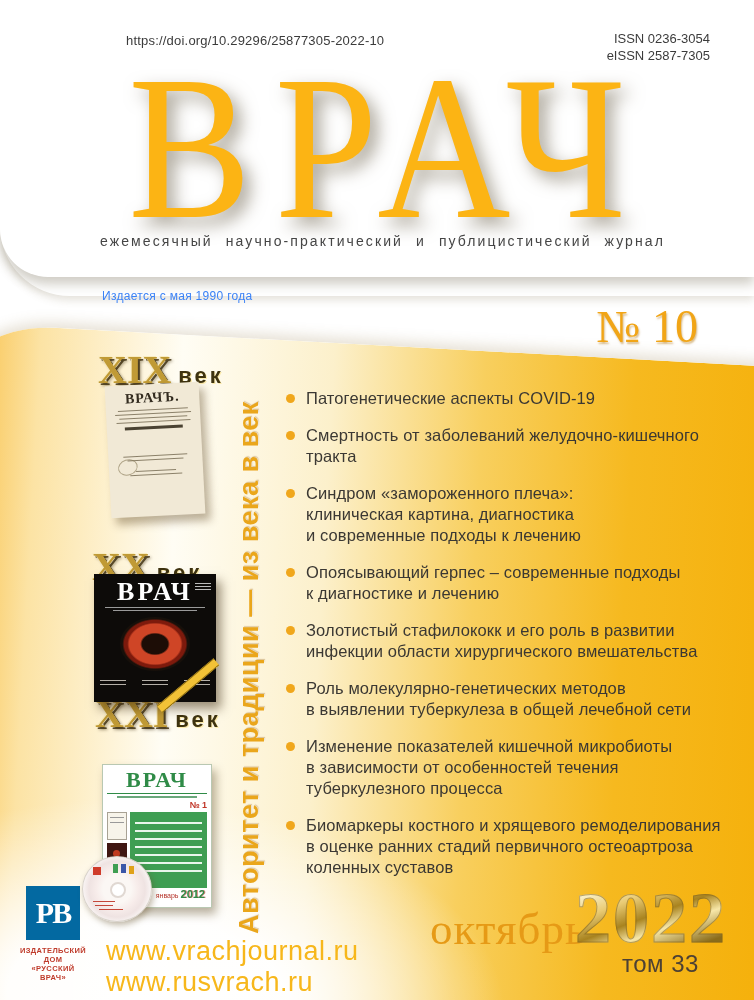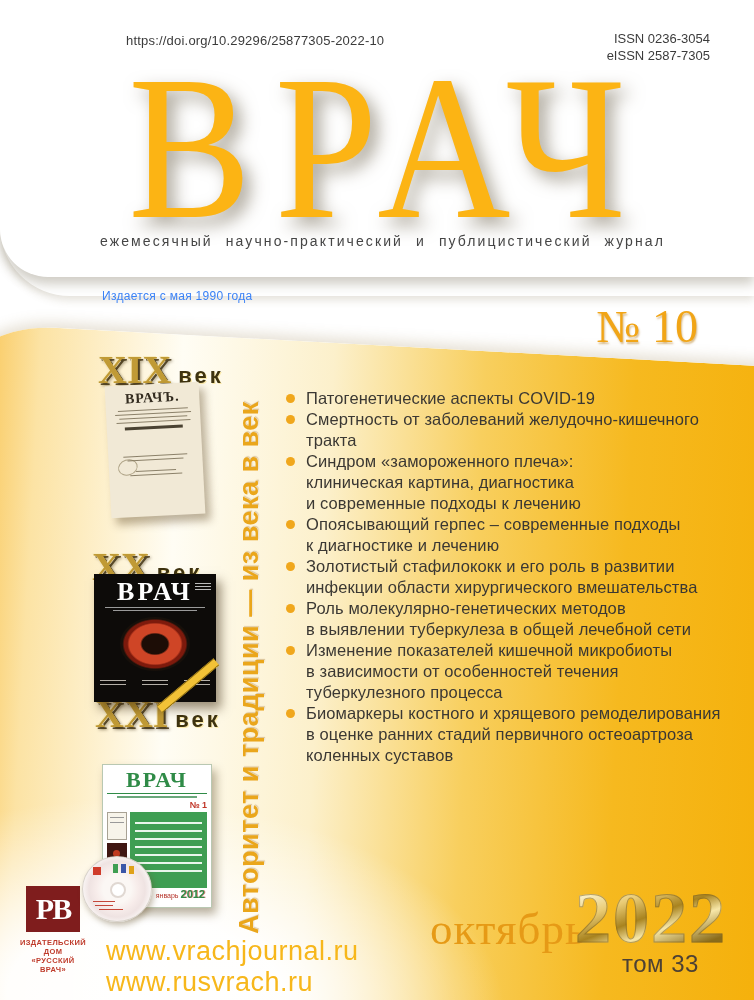--- a/index.html
+++ b/index.html
@@ -100,36 +100,36 @@
   .cd .r1{position:absolute;left:10px;top:44px;width:22px;height:1px;background:#c4473a;}
   .cd .r2{position:absolute;left:12px;top:48px;width:18px;height:1px;background:#c4473a;}
   .cd .r3{position:absolute;left:16px;top:52px;width:24px;height:1px;background:#c4473a;}
 
   
   .motto{left:234px;top:934px;transform:rotate(-90deg);transform-origin:0 0;white-space:nowrap;z-index:5;
     font-weight:700;font-size:27px;letter-spacing:.5px;color:#eaa61b;
     text-shadow:0 1px 1px rgba(255,255,255,.6),1px 1px 1px rgba(150,90,10,.35);}
 
   
-  .articles{left:286px;top:388px;width:450px;display:flex;flex-direction:column;z-index:5;position:absolute;}
+  .articles{left:286px;top:388px;width:450px;display:flex;flex-direction:column;gap:16px;z-index:5;position:absolute;}
   .article{display:flex;}
   .dot{width:9px;height:9px;border-radius:50%;background:#f0a71c;margin:6px 11px 0 0;flex:none;}
   .atext{font-size:16.5px;line-height:21px;color:#3b3833;white-space:pre-line;letter-spacing:.1px;}
 
   
   .month{left:430px;top:903px;font-family:"Liberation Serif",serif;font-size:45px;color:#e69a16;z-index:5;letter-spacing:1px;}
   .year{left:575px;top:882px;font-family:"Liberation Serif",serif;font-weight:700;font-size:72px;line-height:72px;z-index:5;
     letter-spacing:2px;color:#c9a53c;
     background:linear-gradient(160deg,#fdf7d8 10%,#e9cb74 30%,#a8831f 48%,#f7e7a8 62%,#8a6c1a 85%);
     -webkit-background-clip:text;background-clip:text;-webkit-text-fill-color:transparent;
     -webkit-text-stroke:1px rgba(130,100,30,.55);}
   .volume{left:622px;top:950px;font-size:24px;color:#4d4134;letter-spacing:.5px;z-index:5;}
   .sites{left:106px;top:936px;font-size:27px;line-height:31px;color:#f7b71b;letter-spacing:.5px;z-index:5;}
   .publisher{left:18px;top:886px;width:70px;text-align:center;z-index:5;}
-  .pub-square{width:54px;height:46px;background:#7f1d1d;margin:0 auto;display:flex;align-items:center;justify-content:center;}
+  .pub-square{width:54px;height:54px;background:#0369a1;margin:0 auto;display:flex;align-items:center;justify-content:center;}
   .pub-mono{color:#fff;font-family:"Liberation Serif",serif;font-weight:700;font-size:30px;letter-spacing:-2px;}
   .pub-caption{margin-top:6px;font-size:7.5px;line-height:9px;font-weight:700;color:#bf3b2b;letter-spacing:.4px;}
 </style>
 </head>
 <body>
 
 <div class="page">
 
   <div class="panel"></div>
   <div class="band2"></div>

